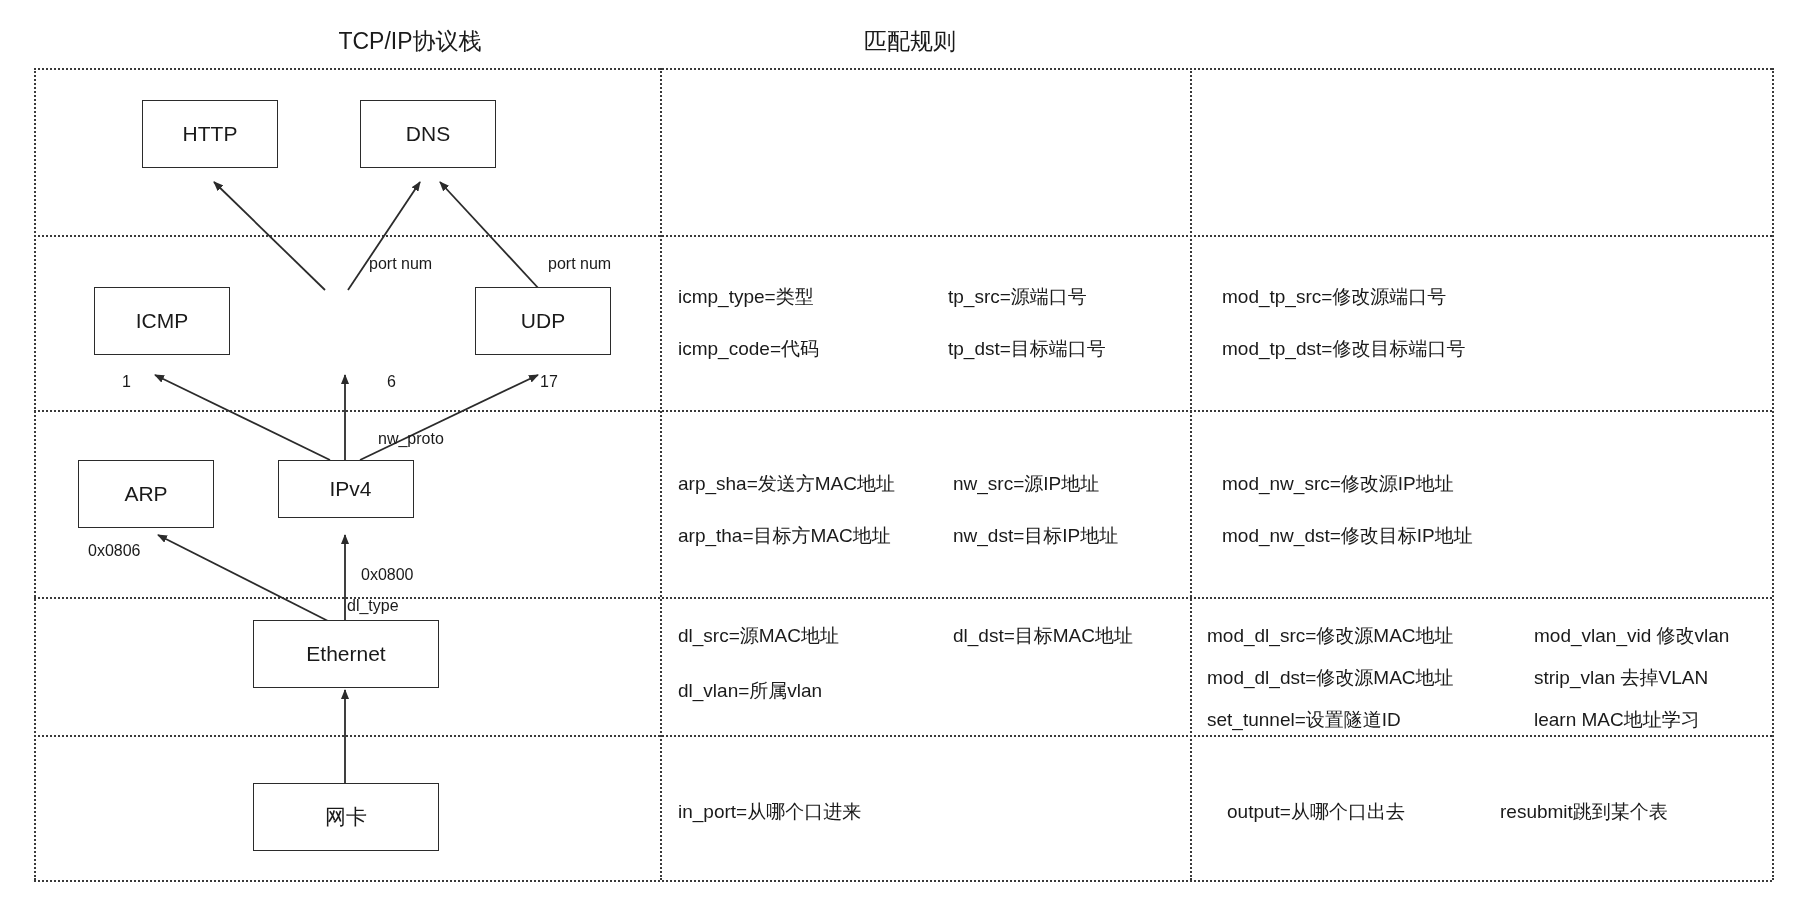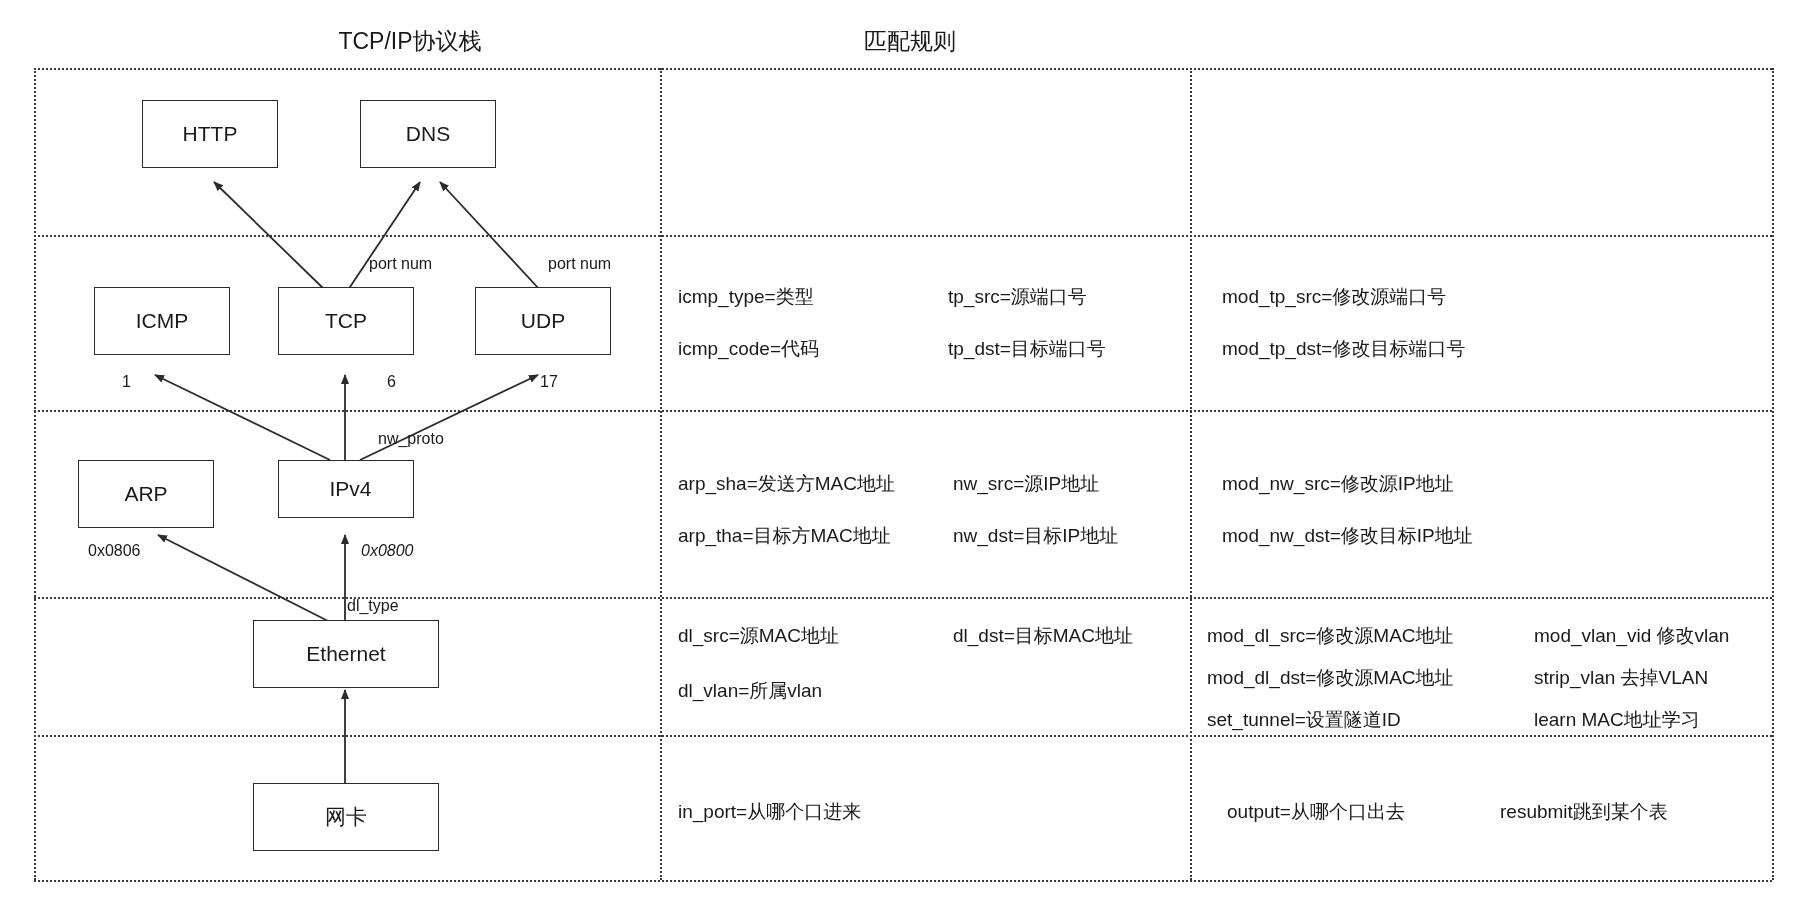--- a/index.html
+++ b/index.html
@@ -131,40 +131,39 @@
 
     <line x1="345" y1="622" x2="345" y2="535" stroke="#2b2b2b" stroke-width="1.8" marker-end="url(#arrowhead)"></line>
 
     <line x1="345" y1="785" x2="345" y2="690" stroke="#2b2b2b" stroke-width="1.8" marker-end="url(#arrowhead)"></line>
   </svg>
 
   <div class="pbox" style="left:142px; top:100px; width:136px; height:68px;">HTTP</div>
   <div class="pbox" style="left:360px; top:100px; width:136px; height:68px;">DNS</div>
 
   <div class="pbox" style="left:78px; top:287px; width:136px; height:68px;margin-left:16px;">ICMP</div>
-  <div class="pbox" style="left:278px; top:287px; width:136px; height:68px;">TCP</div>
   <div class="pbox" style="left:475px; top:287px; width:136px; height:68px;">UDP</div>
 
   <div class="pbox" style="left:78px; top:460px; width:136px; height:68px;">ARP</div>
   <div class="pbox" style="left:278px; top:460px; width:136px; height:58px;padding-left:9px;">IPv4</div>
 
   <div class="pbox" style="left:253px; top:620px; width:186px; height:68px;">Ethernet</div>
   <div class="pbox" style="left:253px; top:783px; width:186px; height:68px;">网卡</div>
 
   <div class="edge-label" style="left:369px; top:255px;">port num</div>
   <div class="edge-label" style="left:548px; top:255px;">port num</div>
 
   <div class="edge-label" style="left:122px; top:373px;">1</div>
   <div class="edge-label" style="left:387px; top:373px;">6</div>
   <div class="edge-label" style="left:540px; top:373px;">17</div>
 
   <div class="edge-label" style="left:378px; top:430px;">nw_proto</div>
 
   <div class="edge-label" style="left:88px; top:542px;">0x0806</div>
-  <div class="edge-label" style="left:361px; top:542px;font-style:italic;">0x0800</div>
+  <div class="edge-label" style="left:361px; top:566px;">0x0800</div>
 
   <div class="edge-label" style="left:347px; top:597px;">dl_type</div>
 
   <div class="cell-text" style="left:678px; top:284px;">icmp_type=类型</div>
   <div class="cell-text" style="left:948px; top:284px;">tp_src=源端口号</div>
   <div class="cell-text" style="left:678px; top:336px;">icmp_code=代码</div>
   <div class="cell-text" style="left:948px; top:336px;">tp_dst=目标端口号</div>
 
   <div class="cell-text" style="left:678px; top:471px;">arp_sha=发送方MAC地址</div>
   <div class="cell-text" style="left:953px; top:471px;">nw_src=源IP地址</div>

